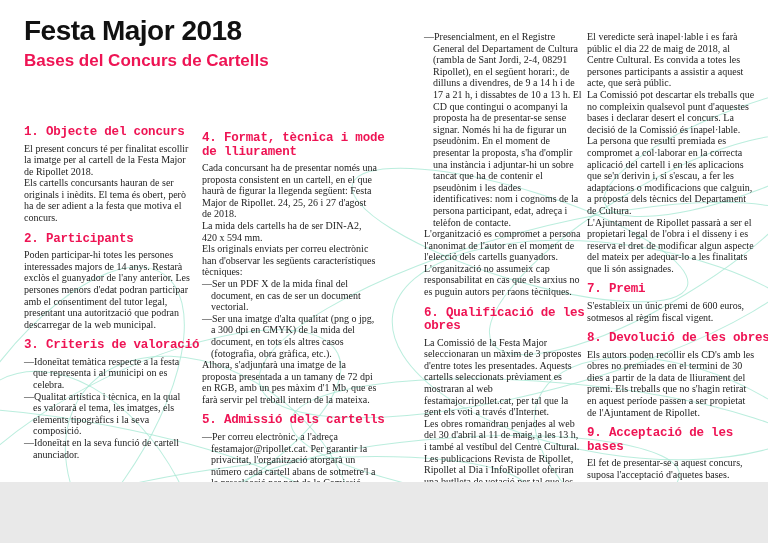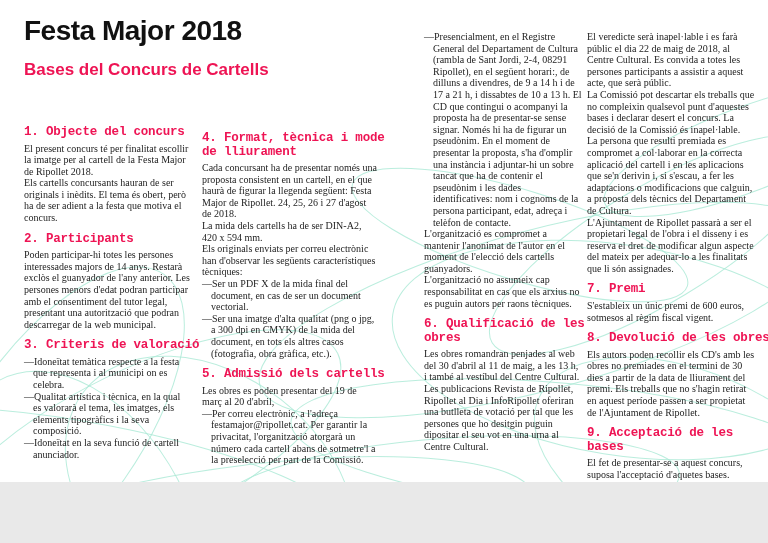--- a/index.html
+++ b/index.html
@@ -21,21 +21,21 @@
   .bg ellipse{fill:none;stroke:var(--pattern);stroke-width:1;opacity:.8;}
   .header{position:absolute;left:24px;top:16px;}
   .title{
     font-family:"Liberation Sans", sans-serif;
     font-weight:bold;font-size:28px;line-height:1.05;
     letter-spacing:-0.5px;color:var(--title);
   }
   .subtitle{
     font-family:"Liberation Sans", sans-serif;
     font-weight:bold;font-size:17px;line-height:1.1;
-    margin-top:16px;color:var(--accent);
+    margin-top:7px;color:var(--accent);
   }
   .col{
     position:absolute;
     font-size:10px;line-height:11.6px;
     color:var(--text);
     text-align:left;
   }
   .col1{left:24px;top:126px;width:167px;}
   .col2{left:202px;top:132px;width:175px;}
   .col3{left:408px;top:31px;width:158px;margin-left:16px;}
@@ -90,30 +90,31 @@
     <div class="li">—Idoneïtat en la seva funció de cartell anunciador.</div>
   </div>
 
   <div class="col col2">
     <div class="h first">4. Format, tècnica i mode de lliurament</div>
     <div class="p">Cada concursant ha de presentar només una proposta consistent en un cartell, en el que haurà de figurar la llegenda següent: Festa Major de Ripollet. 24, 25, 26 i 27 d'agost de 2018.</div>
     <div class="p">La mida dels cartells ha de ser DIN-A2, 420 x 594 mm.</div>
     <div class="p">Els originals enviats per correu electrònic han d'observar les següents característiques tècniques:</div>
     <div class="li">—Ser un PDF X de la mida final del document, en cas de ser un document vectorial.</div>
     <div class="li">—Ser una imatge d'alta qualitat (png o jpg, a 300 dpi en CMYK) de la mida del document, en tots els altres casos (fotografia, obra gràfica, etc.).</div>
+    <div class="p">Alhora, s'adjuntarà una imatge de la proposta presentada a un tamany de 72 dpi en RGB, amb un pes màxim d'1 Mb, que es farà servir pel treball intern de la mateixa.</div>
     <div class="h">5. Admissió dels cartells</div>
-    <div class="p">Les obres es poden presentar del 19 de març al 20 d'abril,</div>
     <div class="li">—Per correu electrònic, a l'adreça festamajor@ripollet.cat. Per garantir la privacitat, l'organització atorgarà un número cada cartell abans de sotmetre'l a la preselecció per part de la Comissió.</div>
   </div>
 
   <div class="col col3">
     <div class="li">—Presencialment, en el Registre General del Departament de Cultura (rambla de Sant Jordi, 2-4, 08291 Ripollet), en el següent horari:, de dilluns a divendres, de 9 a 14 h i de 17 a 21 h, i dissabtes de 10 a 13 h. El CD que contingui o acompanyi la proposta ha de presentar-se sense signar. Només hi ha de figurar un pseudònim. En el moment de presentar la proposta, s'ha d'omplir una instància i adjuntar-hi un sobre tancat que ha de contenir el pseudònim i les dades identificatives: nom i cognoms de la persona participant, edat, adreça i telèfon de contacte.</div>
-    <div class="p">L'organització es compromet a mantenir l'anonimat de l'autor en el moment de l'elecció dels cartells guanyadors.</div>
+    <div class="p">L'organització es compromet a persona l'anonimat de l'autor en el moment de l'elecció dels cartells guanyadors.</div>
     <div class="p">L'organització no assumeix cap responsabilitat en cas que els arxius no es puguin autors per raons tècniques.</div>
     <div class="h">6. Qualificació de les obres</div>
+    <div class="p">La Comissió de la Festa Major seleccionaran un màxim de 3 propostes d'entre totes les presentades. Aquests cartells seleccionats prèviament es mostraran al web festamajor.ripollet.cat, per tal que la gent els voti a través d'Internet.</div>
     <div class="p">Les obres romandran penjades al web del 30 d'abril al 11 de maig, a les 13 h, i també al vestíbul del Centre Cultural. Les publicacions Revista de Ripollet, Ripollet al Dia i InfoRipollet oferiran una butlleta de votació per tal que les persones que ho desitgin puguin dipositar el seu vot en una urna al Centre Cultural.</div>
   </div>
 
   <div class="col col4">
     <div class="p">El veredicte serà inapel·lable i es farà públic el dia 22 de maig de 2018, al Centre Cultural. Es convida a totes les persones participants a assistir a aquest acte, que serà públic.</div>
     <div class="p">La Comissió pot descartar els treballs que no compleixin qualsevol punt d'aquestes bases i declarar desert el concurs. La decisió de la Comissió és inapel·lable.</div>
     <div class="p">La persona que resulti premiada es compromet a col·laborar en la correcta aplicació del cartell i en les aplicacions que se'n derivin i, si s'escau, a fer les adaptacions o modificacions que calguin, a proposta dels tècnics del Departament de Cultura.</div>
     <div class="p">L'Ajuntament de Ripollet passarà a ser el propietari legal de l'obra i el disseny i es reserva el dret de modificar algun aspecte del mateix per adequar-lo a les finalitats que li són assignades.</div>
     <div class="h">7. Premi</div>
     <div class="p">S'estableix un únic premi de 600 euros, sotmesos al règim fiscal vigent.</div>

